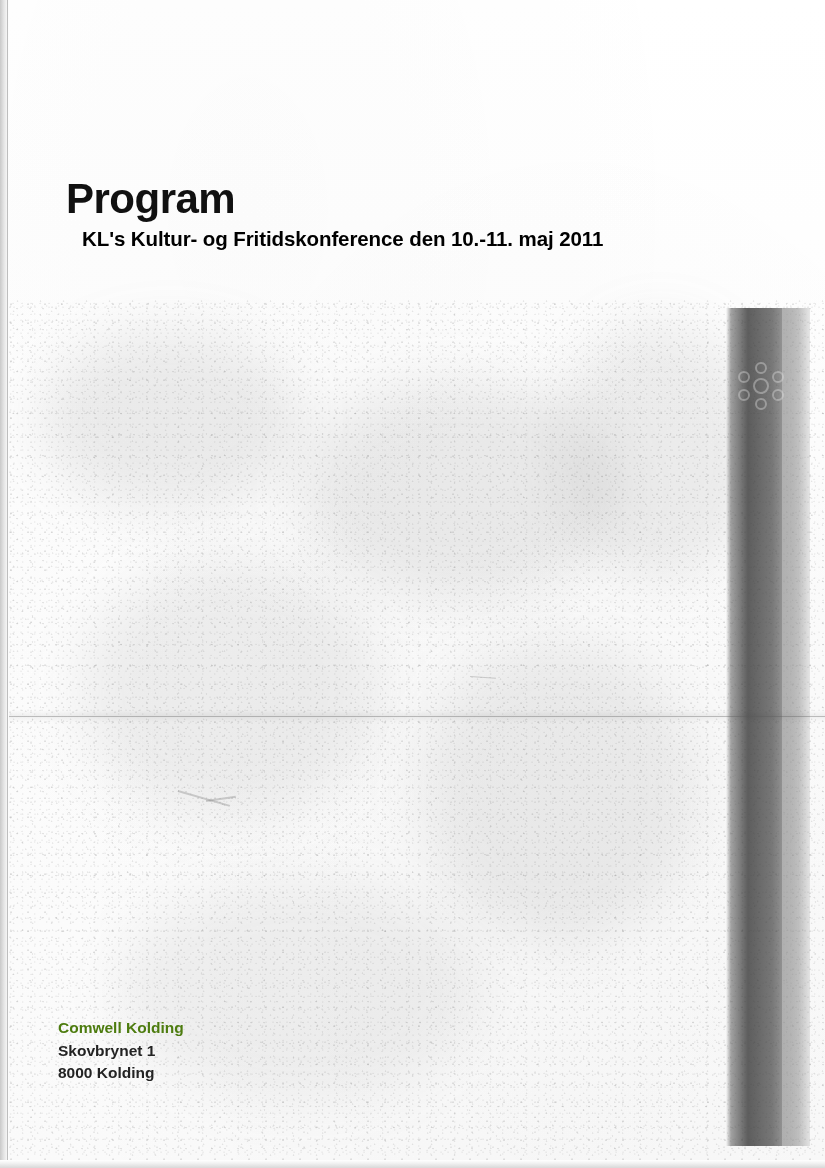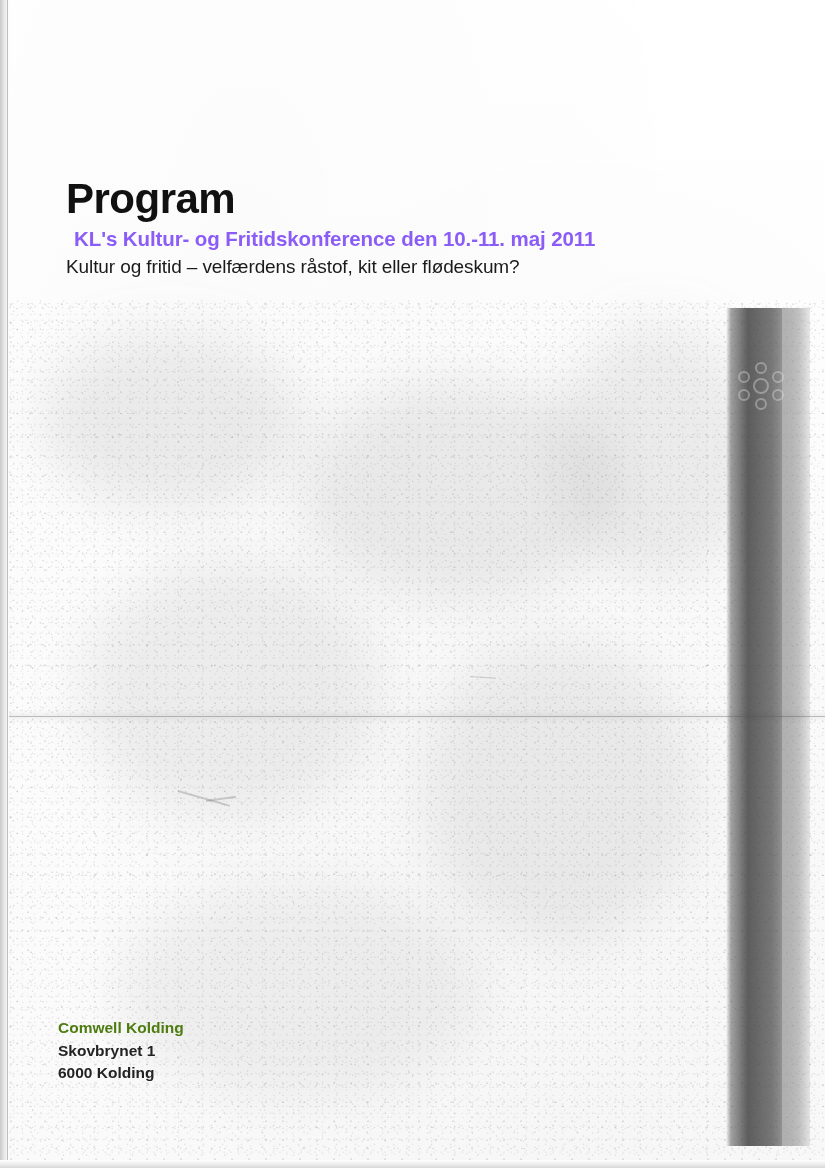--- a/index.html
+++ b/index.html
@@ -146,23 +146,23 @@
     font-size: 42px;
     font-weight: bold;
     letter-spacing: -0.5px;
     color: #111111;
     line-height: 1.02;
     margin: 0 0 6px 0;
   }
   .doc-subtitle {
     font-size: 20.5px;
     font-weight: bold;
-    color: #8b5cf6;
+    color: #000000;
     line-height: 1.18;
-    margin: 0 0 5px 8px;
+    margin: 0 0 5px 16px;
     letter-spacing: -0.1px;
   }
   .doc-tagline {
     font-size: 19px;
     font-weight: normal;
     color: #1a1a1a;
     line-height: 1.2;
     margin: 0;
     letter-spacing: -0.1px;
   }
@@ -228,23 +228,22 @@
   <div class="scratch" style="left:470px; top:676px; width:26px; height:1px; transform:rotate(4deg);"></div>
 
   <div class="edge-left"></div>
   <div class="edge-left-line"></div>
   <div class="edge-bottom"></div>
 
   <div class="text-layer">
     <div class="header">
       <h1 class="doc-title">Program</h1>
       <div class="doc-subtitle">KL's Kultur- og Fritidskonference den 10.-11. maj 2011</div>
-      <div class="doc-tagline">Kultur og fritid – velfærdens råstof, kit eller flødeskum?</div>
     </div>
 
     <div class="venue">
       <div class="venue-name">Comwell Kolding</div>
       <div class="venue-line">Skovbrynet 1</div>
-      <div class="venue-line">6000 Kolding</div>
+      <div class="venue-line">8000 Kolding</div>
     </div>
   </div>
 
 </div>
 
 </body></html>

